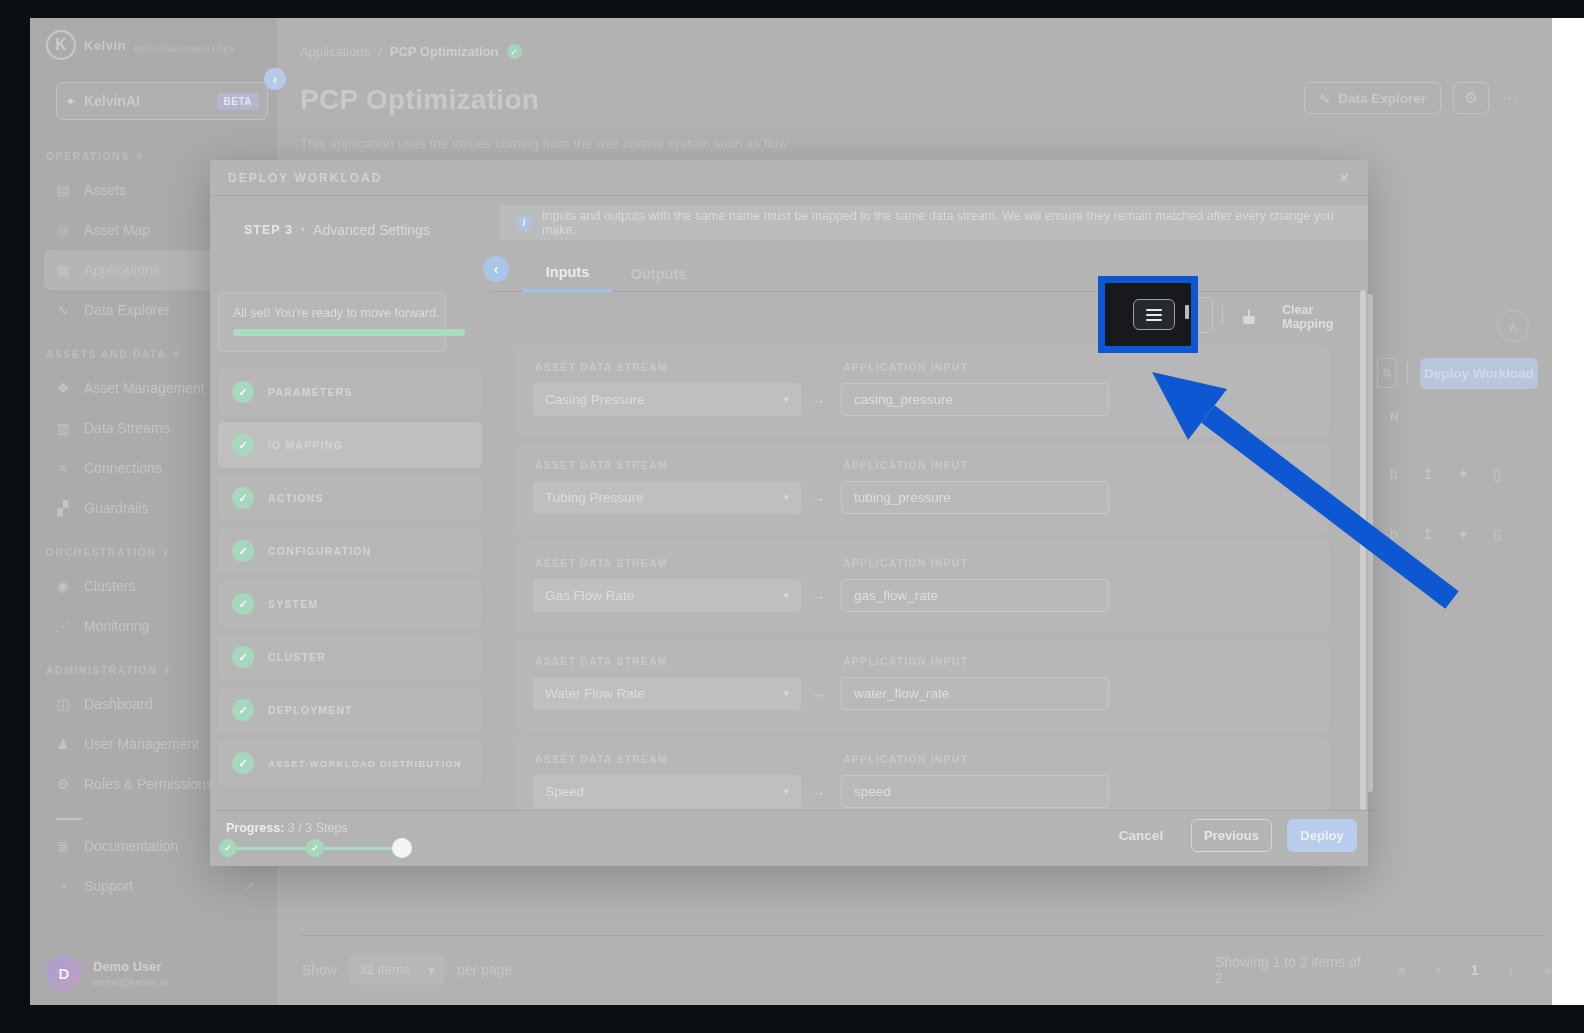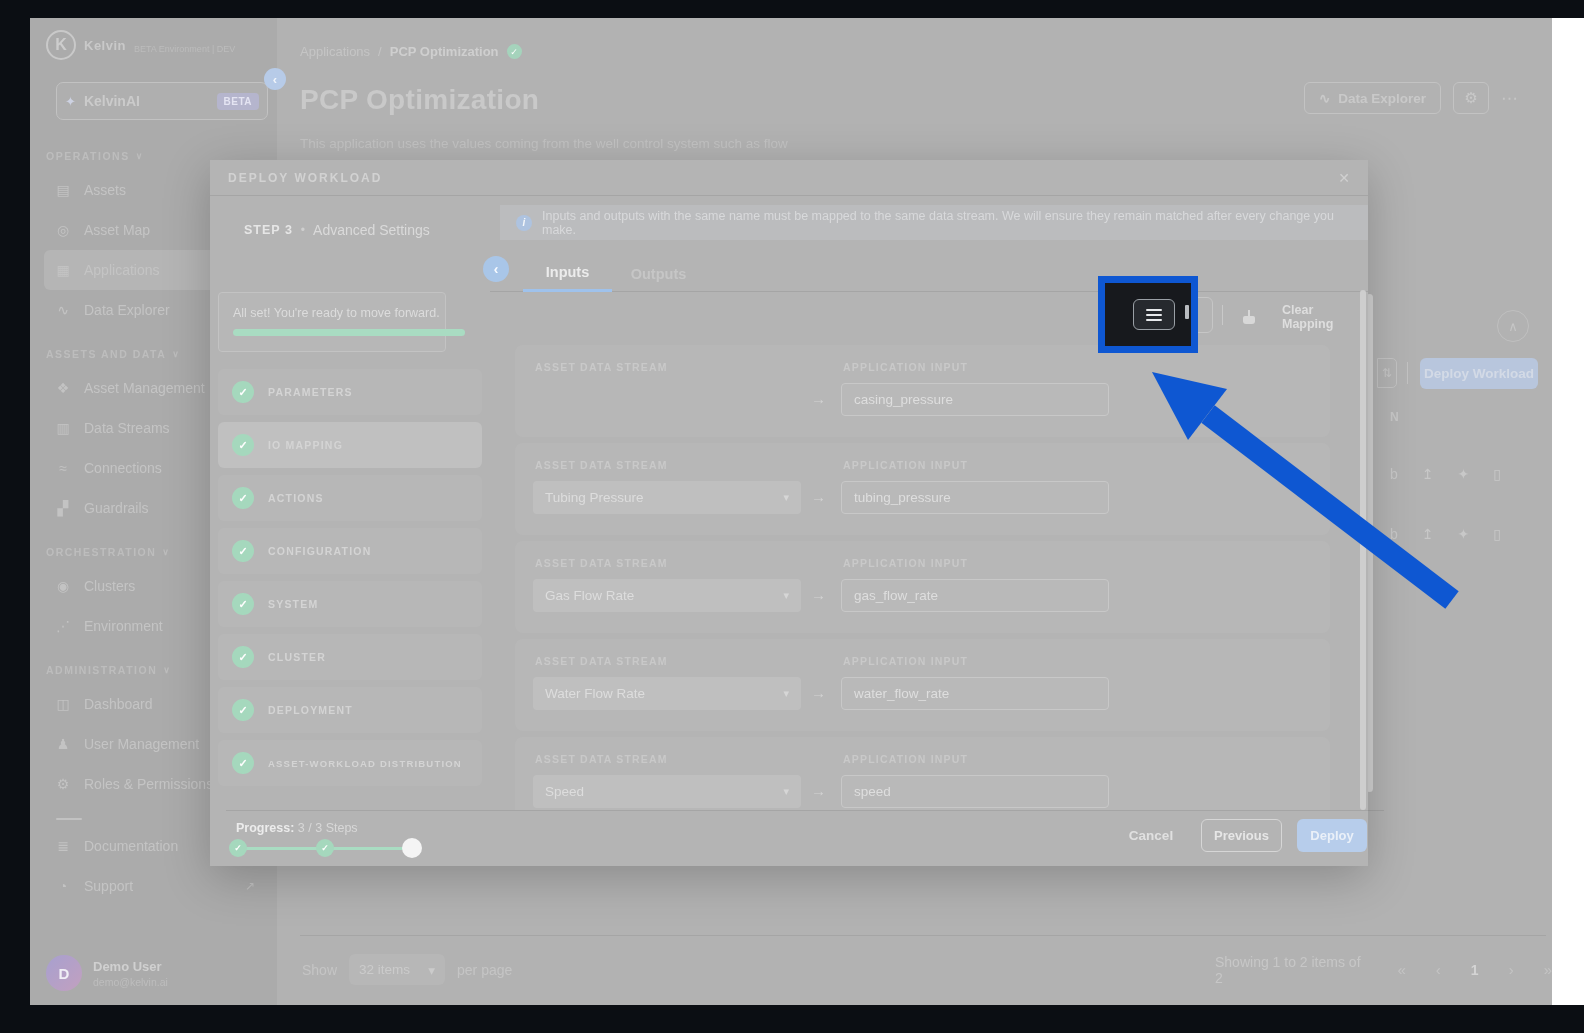--- a/index.html
+++ b/index.html
@@ -126,21 +126,21 @@
   .mrow .lblR { position:absolute; left:328px; top:16px; font-size:10.5px; font-weight:600; letter-spacing:1.2px; color:#c9c9c9; }
   .mrow .dd { position:absolute; left:18px; top:38px; width:268px; height:33px; background:rgba(255,255,255,.12); border-radius:4px;
               display:flex; align-items:center; padding:0 12px; }
   .mrow .dd .ddval { font-size:13.5px; color:#dddddd; flex:1; }
   .mrow .dd .caret { color:#d6d6d6; font-size:11px; }
   .mrow .mapsto { position:absolute; left:296px; top:45px; color:#d2d2d2; font-size:15px; }
   .mrow .inp { position:absolute; left:326px; top:38px; width:268px; height:33px; border:1px solid #c8c8c8; border-radius:4px;
                background:rgba(255,255,255,.03); display:flex; align-items:center; padding:0 12px; font-size:13.5px; color:#dedede; }
   .modal-scrollbar { position:absolute; left:1150px; top:130px; width:6px; height:520px; background:#cecece; border-radius:3px; }
 
-  .modal-footer { position:absolute; left:16px; top:650px; width:1158px; height:56px; border-top:1px solid rgba(0,0,0,.08); }
+  .modal-footer { position:absolute; left:6px; top:650px; width:1158px; height:56px; border-top:1px solid rgba(0,0,0,.08); }
   .prog-text { position:absolute; left:10px; top:10px; font-size:12.5px; color:#d8d8d8; }
   .prog-text b { color:#ececec; font-weight:800; }
   .stepper { position:absolute; left:2px; top:27px; width:200px; height:20px; }
   .step-line { position:absolute; left:10px; top:9px; width:174px; height:3px; background:#a9dcc2; }
   .step-dot { position:absolute; top:1px; width:18px; height:18px; border-radius:50%; background:#a5d8bd; color:#fff;
               font-size:9px; font-weight:700; display:flex; align-items:center; justify-content:center; }
   .step-dot.current { width:20px; height:20px; top:0; background:#f4f4f4; }
   .foot-cancel { position:absolute; left:894px; top:8px; width:62px; height:33px; display:flex; align-items:center;
                  justify-content:center; font-size:13.5px; font-weight:700; color:#e0e0e0; }
   .foot-prev { position:absolute; left:975px; top:8px; width:81px; height:33px; border:1px solid #d6d6d6; border-radius:6px;
@@ -225,21 +225,21 @@
         <div class="sec-label" style="margin-top:8px">
           <span>ORCHESTRATION</span>
             <span class="chev">∨</span>
         </div>
         <div class="nav-item">
           <span class="nicon">◉</span>
           <span>Clusters</span>
         </div>
         <div class="nav-item">
           <span class="nicon">⋰</span>
-          <span>Environment</span>
+          <span>Monitoring</span>
         </div>
 
         <div class="sec-label" style="margin-top:8px">
           <span>ADMINISTRATION</span>
             <span class="chev">∨</span>
         </div>
         <div class="nav-item">
           <span class="nicon">◫</span>
           <span>Dashboard</span>
         </div>
@@ -406,20 +406,24 @@
       <div class="toolbar-vdiv"></div>
       <div class="clear-mapping">
         <span class="broom"></span>
         <span class="clear-label">Clear Mapping</span>
       </div>
 
       <div class="rows-clip">
         <div class="mrow" style="top:0">
           <span class="lblL">ASSET DATA STREAM</span>
           <span class="lblR">APPLICATION INPUT</span>
+          <div class="dd">
+            <span class="ddval">Casing Pressure</span>
+            <span class="caret">▾</span>
+          </div>
           <span class="mapsto">→</span>
           <div class="inp">casing_pressure</div>
         </div>
         <div class="mrow" style="top:98px">
           <span class="lblL">ASSET DATA STREAM</span>
           <span class="lblR">APPLICATION INPUT</span>
           <div class="dd">
             <span class="ddval">Tubing Pressure</span>
             <span class="caret">▾</span>
           </div>

